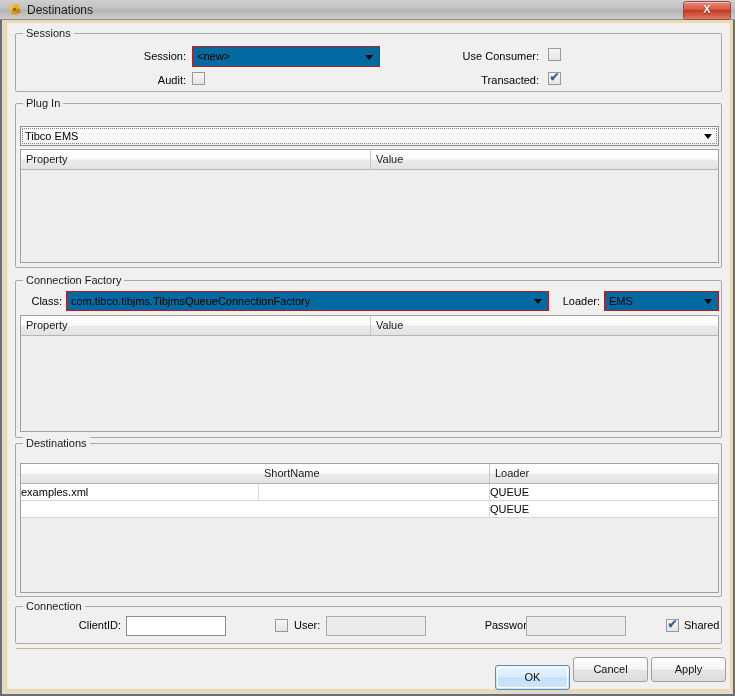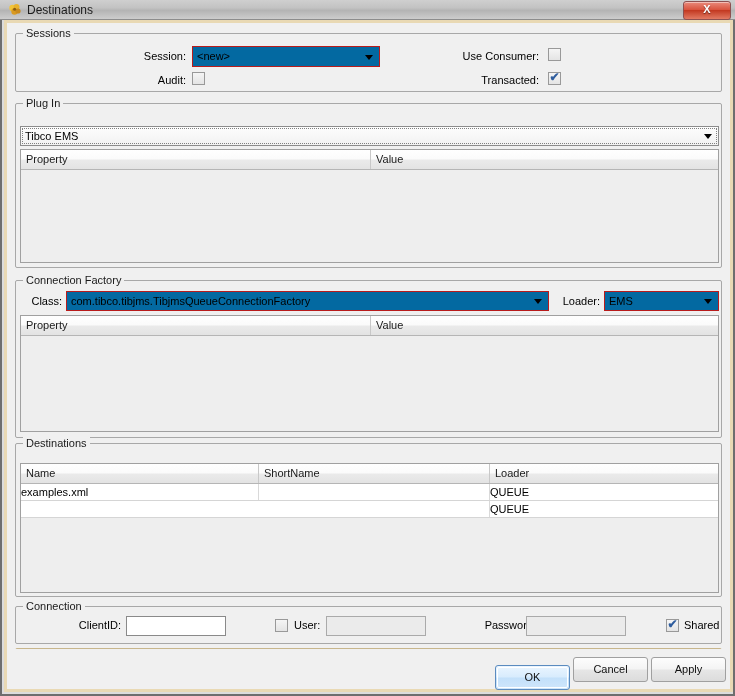--- a/index.html
+++ b/index.html
@@ -414,21 +414,20 @@
         </div>
         <div class="tbody"></div>
       </div>
     </div>
 
     <div class="group" style="left:8px; top:420px; width:707px; height:154px;">
       <span class="group-title">Destinations</span>
 
       <div class="table" style="left:4px; top:19px; width:699px; height:130px;">
         <div class="thead">
-          <span class="th" style="left:0; width:238px;">Name</span>
           <span class="th" style="left:238px; width:231px;">ShortName</span>
           <span class="th" style="left:469px; width:230px; border-right:none;">Loader</span>
         </div>
         <div class="tbody">
           <div class="trow">
             <span class="td" style="left:0; width:238px;">examples.xml</span>
             <span class="td" style="left:238px; width:231px;"></span>
             <span class="td" style="left:469px; width:230px; border-right:none;">QUEUE</span>
           </div>
           <div class="trow">

